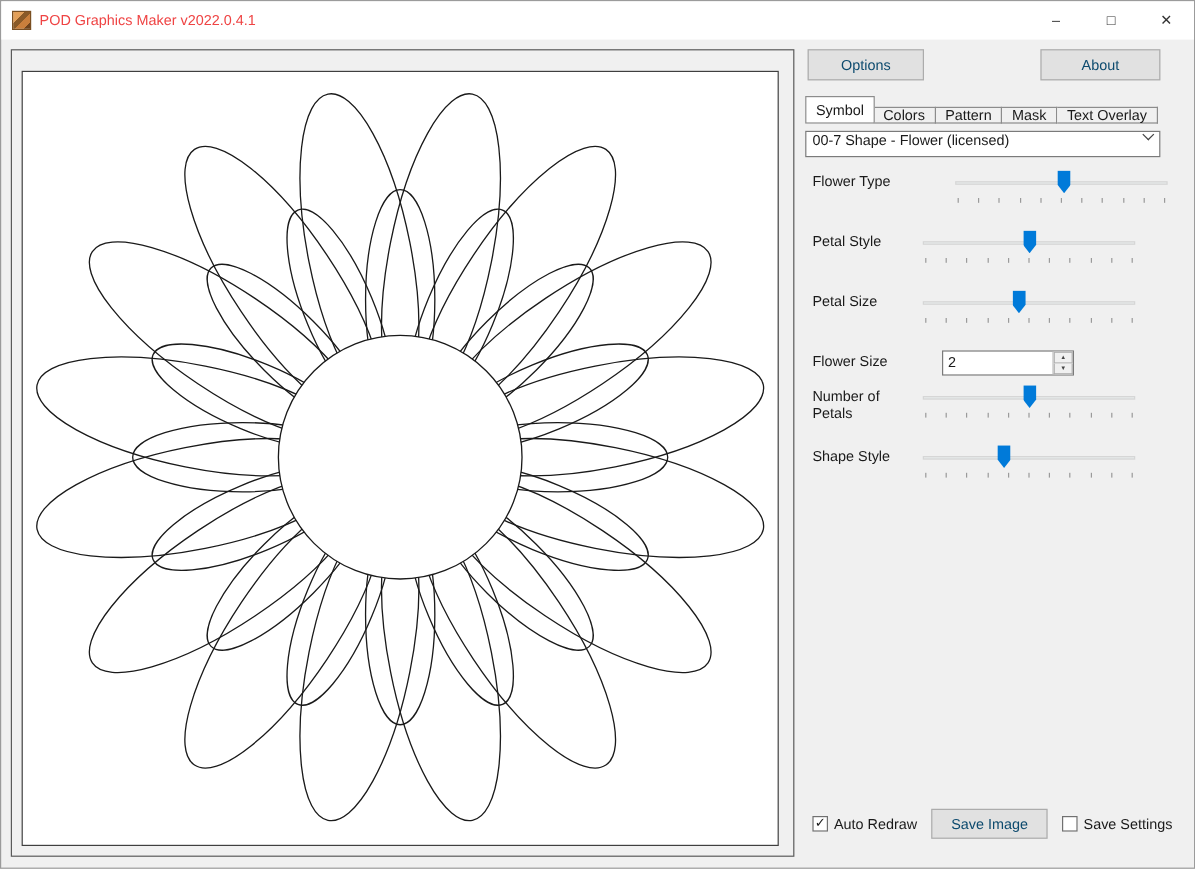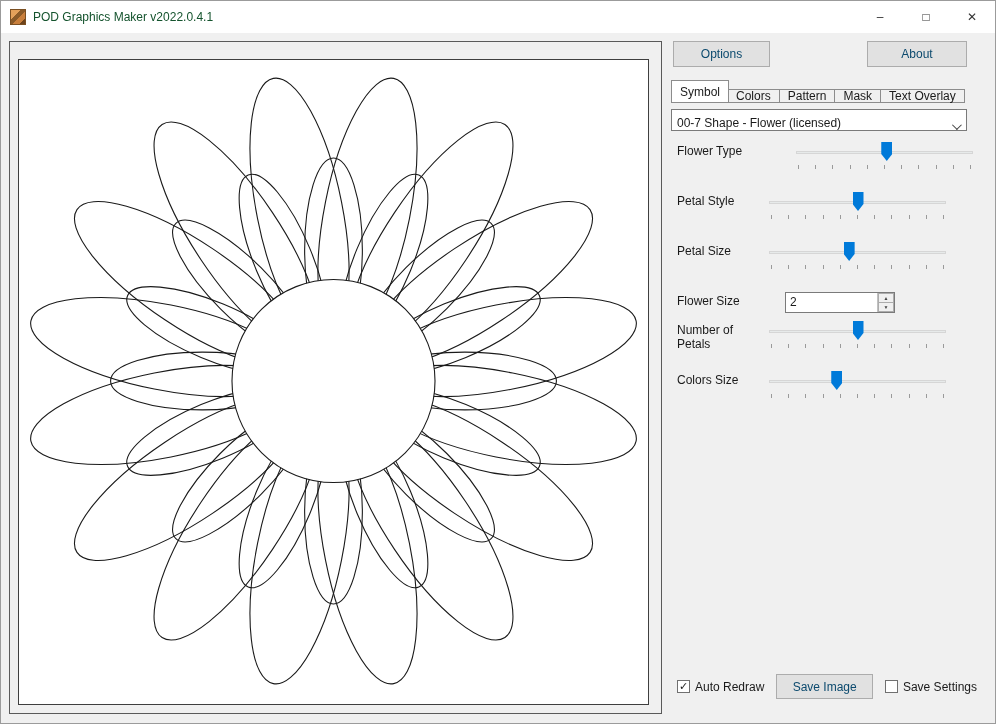--- a/index.html
+++ b/index.html
@@ -19,21 +19,21 @@
     height: 32px; background: #ffffff;
     display: flex; align-items: center;
     padding-left: 9px;
   }
   .app-icon {
     width: 16px; height: 16px; flex: none;
     background:
       linear-gradient(135deg, #e3a05a 0 35%, #8a5a28 35% 55%, #c97f3c 55% 80%, #6e431c 80%);
     border: 1px solid #7a4f22;
   }
-  .title-text { margin-left: 7px; color: #14532d; flex: 1; font-size: 12px; }
+  .title-text { margin-left: 7px; color: #ef4444; flex: 1; font-size: 12px; }
   .win-controls { display: flex; height: 100%; }
   .win-btn {
     width: 46px; height: 100%;
     display: flex; align-items: center; justify-content: center;
     color: #333; font-size: 12px; cursor: default;
   }
 
   
   .canvas-outer {
     position: absolute; left: 8px; top: 40px;
@@ -70,21 +70,21 @@
   .tab:first-child { border-left: 1px solid #8c8c8c; }
   .tab.active {
     background: #ffffff; height: 23px; z-index: 2;
     border-left: 1px solid #8c8c8c; margin-right: -1px;
   }
 
   
   .combo {
     margin: 6px 14px 0 2px; height: 22px;
     background: #fff; border: 1px solid #7a7a7a;
-    display: flex; align-items: flex-end; padding-left: 5px;
+    display: flex; align-items: flex-start; padding-left: 5px;
     position: relative; cursor: default;
   }
   .combo-value { flex: 1; font-size: 12px; }
   .chevron {
     width: 7px; height: 7px; margin-right: 7px;
     border-right: 1px solid #444; border-bottom: 1px solid #444;
     transform: rotate(45deg) translateY(-2px);
   }
 
   
@@ -301,21 +301,21 @@
           <div class="tick"></div>
           <div class="tick"></div>
           <div class="tick"></div>
           <div class="tick"></div>
           <div class="tick"></div>
         </div>
     </div>
   </div>
 
   <div class="ctrl-row">
-    <span class="ctrl-label">Colors Size</span>
+    <span class="ctrl-label">Shape Style</span>
     <div class="trackbar">
       <div class="track"></div>
       <div class="thumb" style="left: calc(38% - 5px); background: rgb(0, 122, 217);"></div>
       <div class="ticks">
           <div class="tick"></div>
           <div class="tick"></div>
           <div class="tick"></div>
           <div class="tick"></div>
           <div class="tick"></div>
           <div class="tick"></div>

